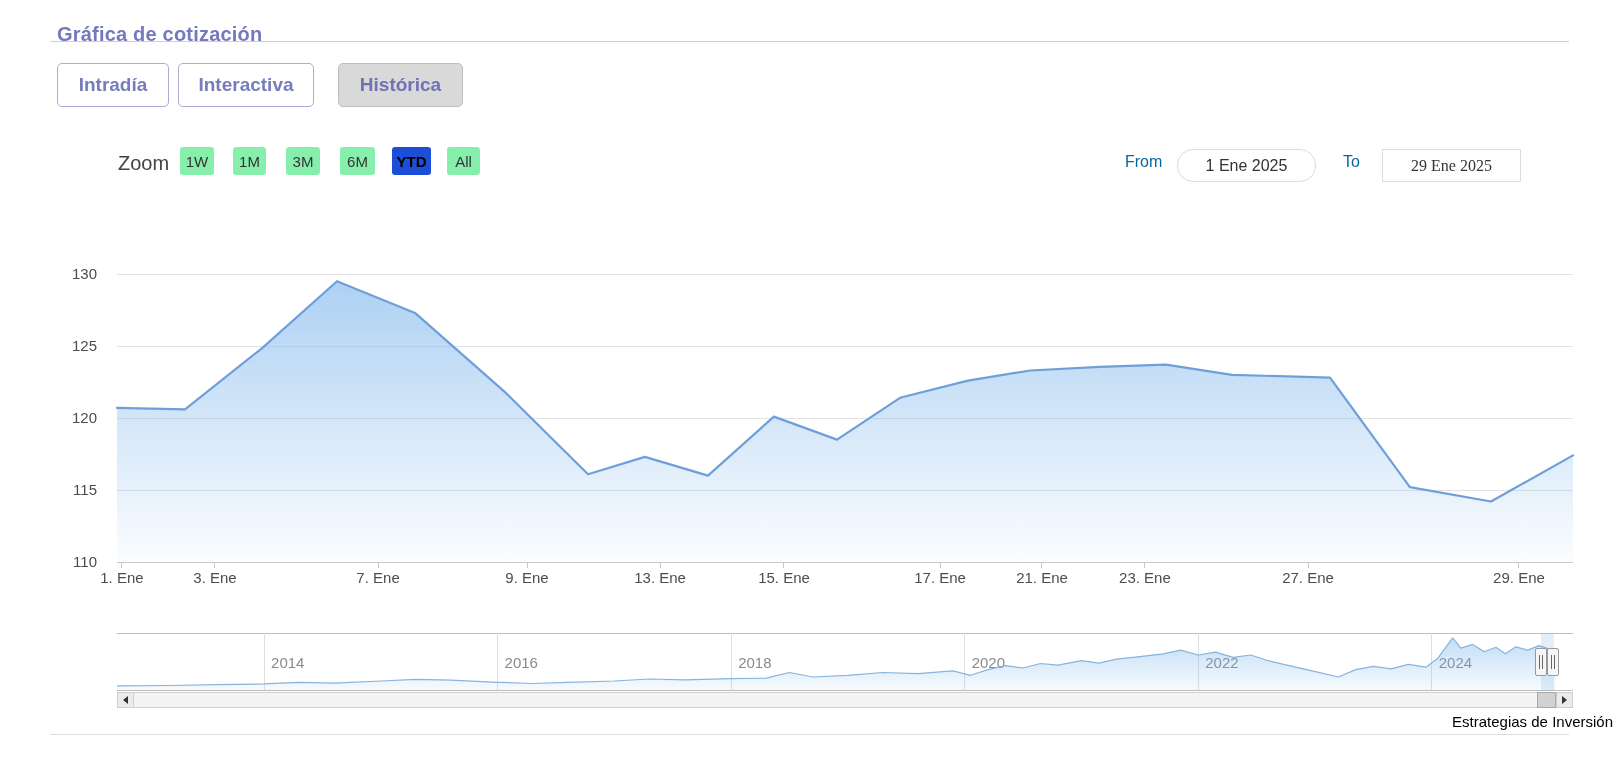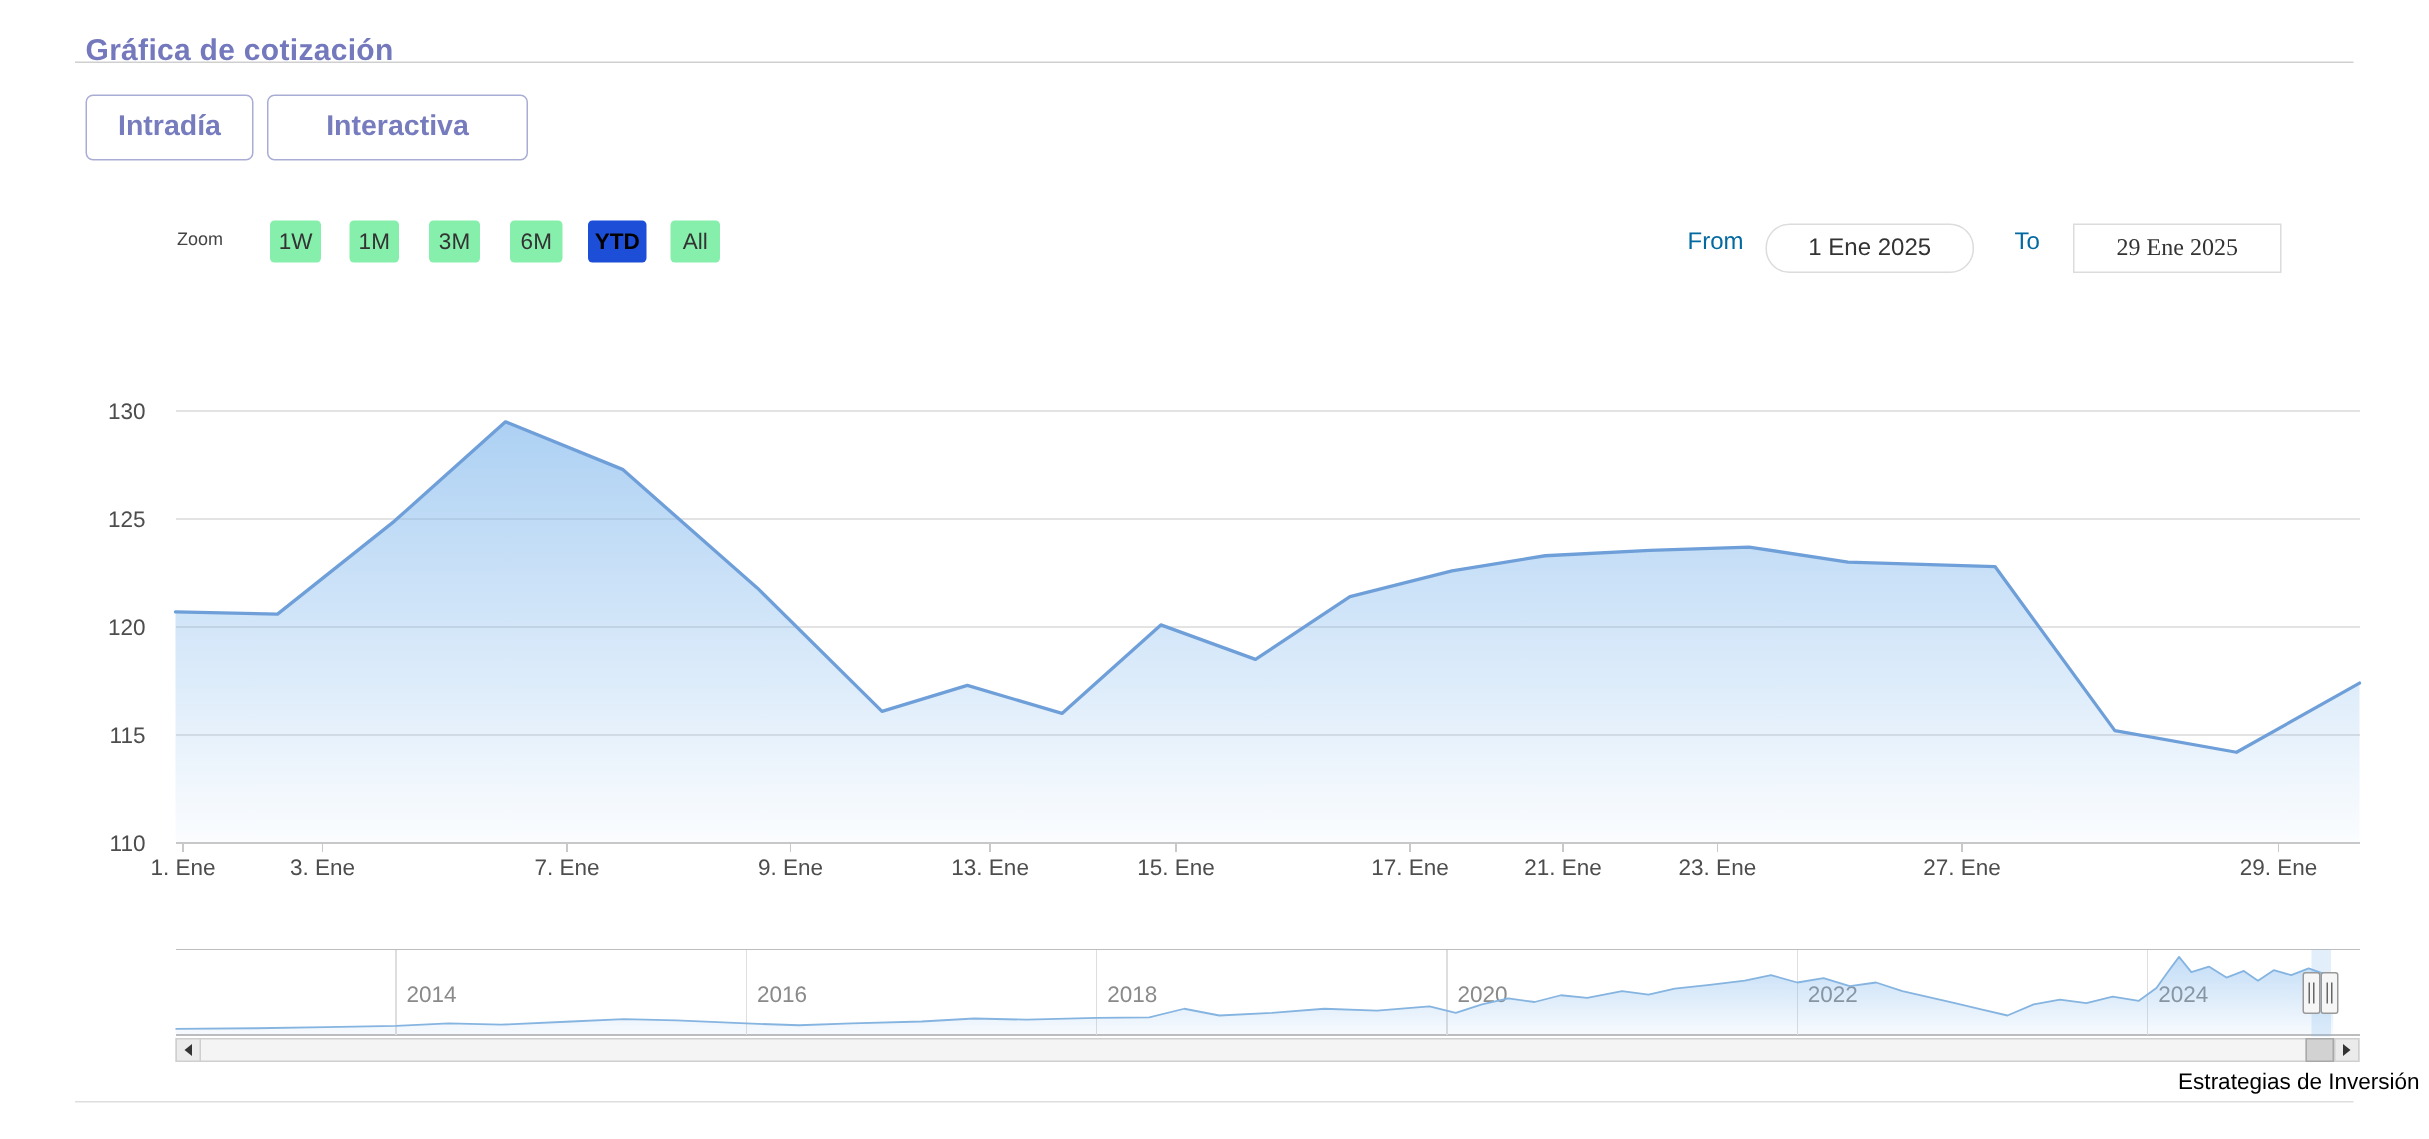--- a/index.html
+++ b/index.html
@@ -9,24 +9,24 @@
   .title{left:57px;top:6px;font-size:20px;font-weight:bold;letter-spacing:.2px;color:#7478bd;}
   .divider{left:50px;width:1519px;height:0;border-top:1px solid #cfcfcf;}
   .divider.top{top:41px;}
   .divider.bottom{top:734px;border-top-color:#dedede;}
   button{font-family:"Liberation Sans",sans-serif;cursor:pointer;}
   .tab{top:63px;height:44px;background:#fff;border:1px solid #a9add6;border-radius:5px;
     color:#767cbd;font-size:19px;font-weight:600;padding:0;}
   .tab.active{background:#d9d9d9;border-color:#bdbdbd;color:#6d73b4;}
   .tab.premium{border-color:#eebfc0;color:#e2959a;}
   .tab-intradia{left:57px;width:112px;}
-  .tab-interactiva{left:178px;width:174px;}
+  .tab-interactiva{left:178px;width:136px;}
   .tab-historica{left:338px;width:125px;}
   .tab-premium{left:478px;width:262px;}
-  .zoom-label{left:118px;top:152px;font-size:12px;color:#444;}
+  .zoom-label{left:118px;top:152px;font-size:20px;color:#444;}
   .range-btn{top:147px;height:28px;border:none;border-radius:3px;background:#86efac;
     color:#333;font-size:15px;padding:0;}
   .range-btn.active{background:#1d4ed8;font-weight:bold;color:#000;}
   .rb-1w{left:180px;width:34px;} .rb-1m{left:233px;width:33px;} .rb-3m{left:286px;width:34px;}
   .rb-6m{left:340px;width:35px;} .rb-ytd{left:392px;width:39px;} .rb-all{left:447px;width:33px;}
   .io-label{top:153px;font-size:16px;color:#0369a1;}
   .from-label{left:1125px;} .to-label{left:1343px;}
   .date-input{top:149px;width:139px;height:33px;box-sizing:border-box;border:1px solid #dcdcdc;
     text-align:center;font-size:16px;color:#333;font-family:"Liberation Sans",sans-serif;background:#fff;}
   .from-input{left:1177px;border-radius:16px;} .to-input{left:1382px;font-family:Liberation Serif, serif;}
@@ -52,20 +52,21 @@
 </head>
 <body>
 
 <div class="page">
 
   <h2 class="abs title">Gráfica de cotización</h2>
   <div class="abs divider top"></div>
 
   <button class="abs tab tab-intradia">Intradía</button>
   <button class="abs tab tab-interactiva">Interactiva</button>
+  <button class="abs tab active tab-historica">Histórica</button>
 
   <span class="abs zoom-label">Zoom</span>
   <button class="abs range-btn rb-1w">1W</button>
   <button class="abs range-btn rb-1m">1M</button>
   <button class="abs range-btn rb-3m">3M</button>
   <button class="abs range-btn rb-6m">6M</button>
   <button class="abs range-btn active rb-ytd">YTD</button>
   <button class="abs range-btn rb-all">All</button>
 
   <span class="abs io-label from-label">From</span>

